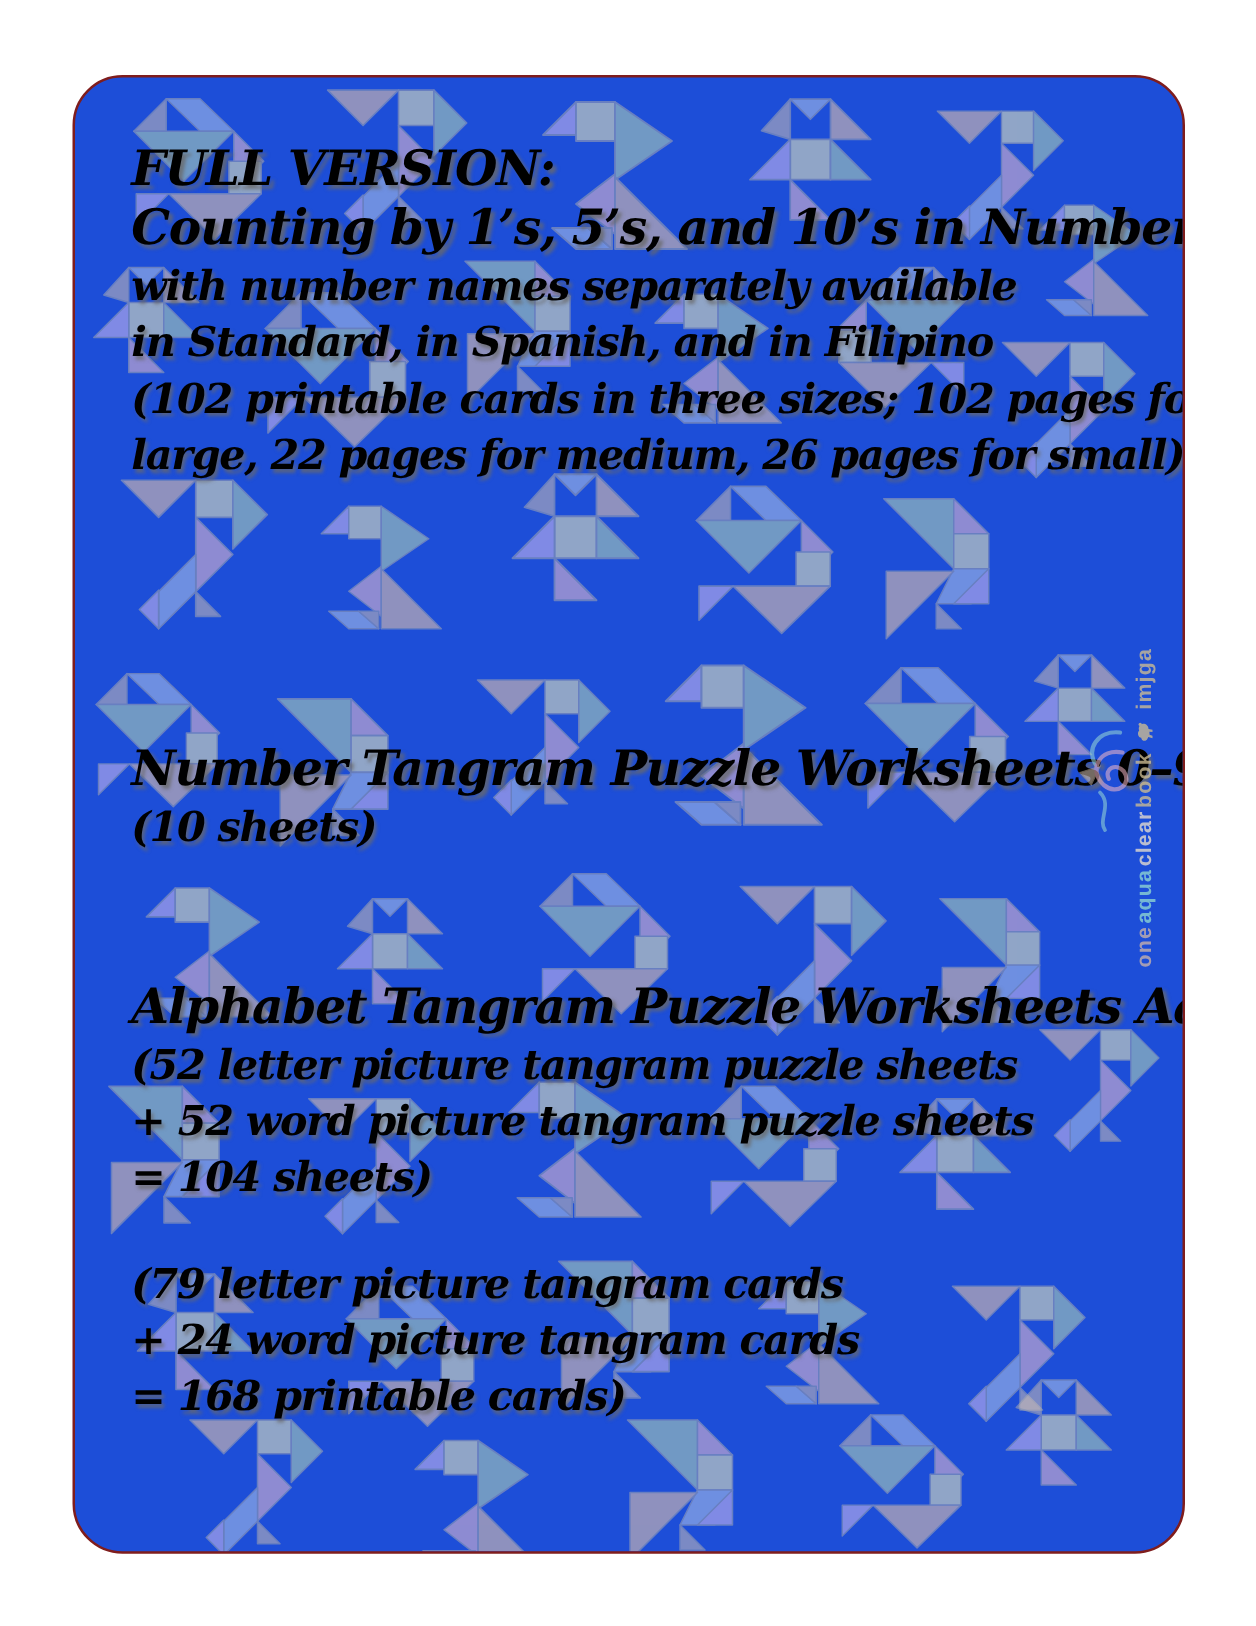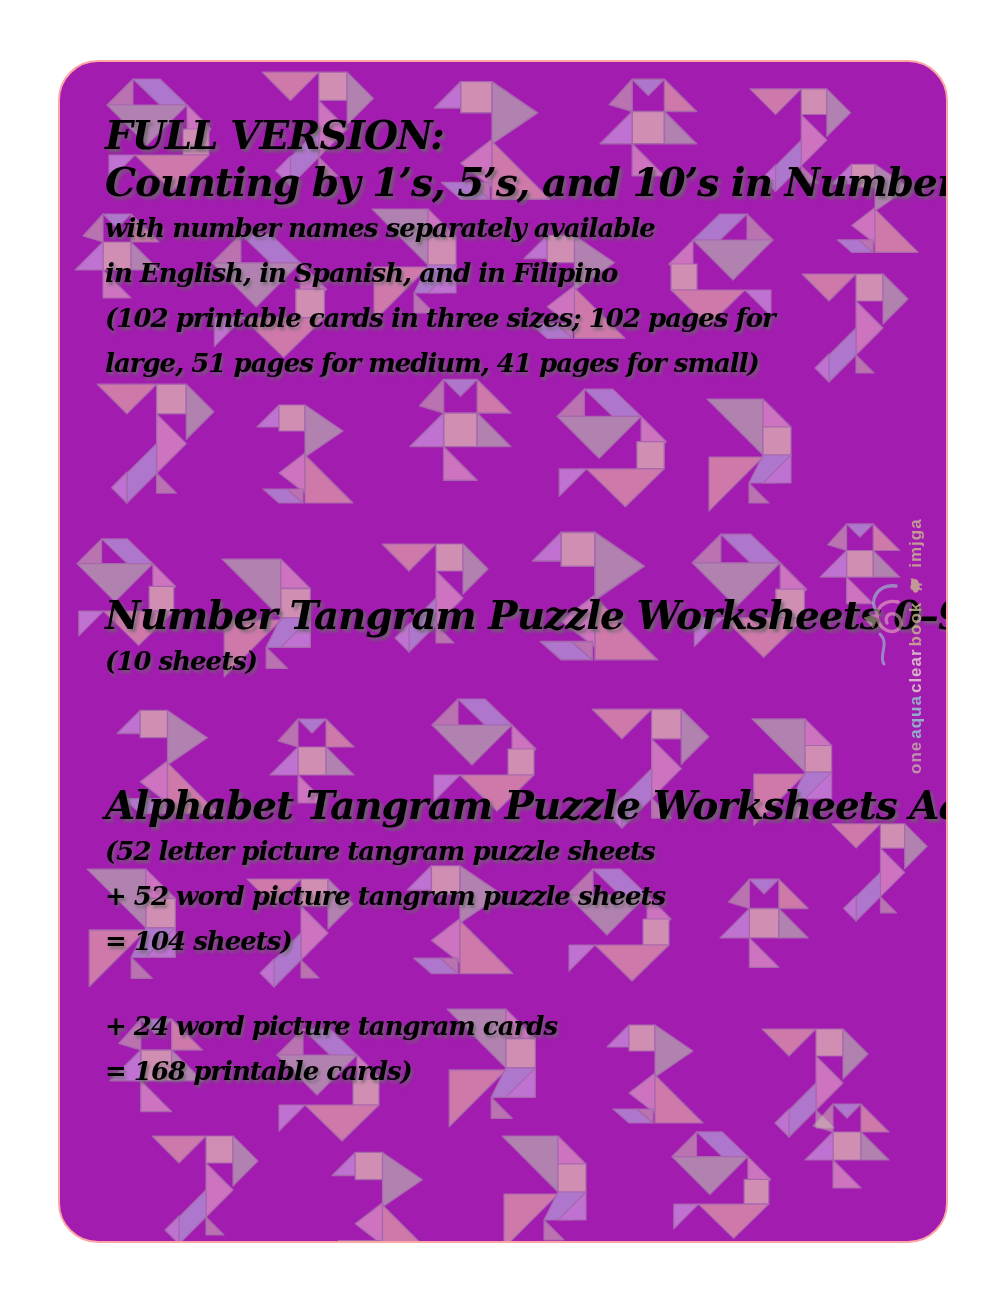--- a/index.html
+++ b/index.html
@@ -2,34 +2,34 @@
 <html><head>
 <meta charset="utf-8">
 <style>
   html,body{margin:0;padding:0;}
   body{
     width:1005px;height:1301px;position:relative;background:#ffffff;
     font-family:"DejaVu Serif", serif;overflow:hidden;
   }
   .card{
     position:absolute;left:58px;top:60px;width:886px;height:1179px;
-    border:2px solid #fca5a5;border-radius:40px;background:#a21caf;
+    border:2px solid #7f1d1d;border-radius:40px;background:#1d4ed8;
     overflow:hidden;
   }
   .bg{position:absolute;left:0;top:0;}
   .tg{opacity:.52;}
   .tg polygon{stroke:#adadad;stroke-width:1.2;stroke-linejoin:round;}
   .sec{position:absolute;left:45px;white-space:nowrap;color:#000;}
   .h{
     font-size:39px;font-weight:bold;font-style:italic;line-height:47px;
     letter-spacing:-1px;
     text-shadow:3px 3px 3px rgba(105,105,105,.8);
   }
   .b{
-    font-size:26px;font-weight:bold;font-style:italic;line-height:45px;
+    font-size:33px;font-weight:bold;font-style:italic;line-height:45px;
     letter-spacing:-1px;
     text-shadow:2px 3px 3px rgba(105,105,105,.75);
   }
   .watermark{
     position:absolute;left:845px;top:712px;height:22px;
     transform:rotate(-90deg);transform-origin:0 0;
     display:flex;align-items:center;gap:2px;
     font-family:"Liberation Sans", sans-serif;
     font-size:17px;font-weight:bold;letter-spacing:1px;white-space:nowrap;
     opacity:.78;
@@ -134,39 +134,40 @@
       <use href="#tgC" transform="translate(270,1082) scale(1.05)"></use>
       <use href="#tgE" transform="translate(440,1072)"></use>
       <use href="#tgA" transform="translate(610,1068) scale(0.95)"></use>
       <use href="#tgD" transform="translate(745,1040)"></use>
     </svg>
 
     <div class="sec" style="top:50px">
       <div class="h">FULL VERSION:</div>
       <div class="h">Counting by 1’s, 5’s, and 10’s in Number</div>
       <div class="b">with number names separately available</div>
-      <div class="b">in English, in Spanish, and in Filipino</div>
+      <div class="b">in Standard, in Spanish, and in Filipino</div>
       <div class="b">(102 printable cards in three sizes; 102 pages for</div>
-      <div class="b">large, 51 pages for medium, 41 pages for small)</div>
+      <div class="b">large, 22 pages for medium, 26 pages for small)</div>
     </div>
 
 
     <div class="sec" style="top:530px">
       <div class="h">Number Tangram Puzzle Worksheets 0–9</div>
       <div class="b">(10 sheets)</div>
     </div>
 
     <div class="sec" style="top:720px">
       <div class="h">Alphabet Tangram Puzzle Worksheets Aa–Zz</div>
       <div class="b">(52 letter picture tangram puzzle sheets</div>
       <div class="b">+ 52 word picture tangram puzzle sheets</div>
       <div class="b">= 104 sheets)</div>
     </div>
 
     <div class="sec" style="top:942px">
+      <div class="b">(79 letter picture tangram cards</div>
       <div class="b">+ 24 word picture tangram cards</div>
       <div class="b">= 168 printable cards)</div>
     </div>
 
     <svg class="swirl" viewBox="0 0 48 86">
       <polygon points="4,36 20,31 13,46" fill="#d3c1b2" stroke="#b9a88f" stroke-width="1"></polygon>
       <path d="M36 4 C18 2 8 18 17 30" fill="none" stroke="#9adbd6" stroke-width="3.4" stroke-linecap="round"></path>
       <path d="M38 20 C20 16 10 34 23 46 C34 55 46 45 39 35 C33 28 23 33 27 41" fill="none" stroke="#f2b8c6" stroke-width="3.4" stroke-linecap="round"></path>
       <path d="M20 52 C30 62 18 74 24 82" fill="none" stroke="#9adbd6" stroke-width="3" stroke-linecap="round"></path>
     </svg>

